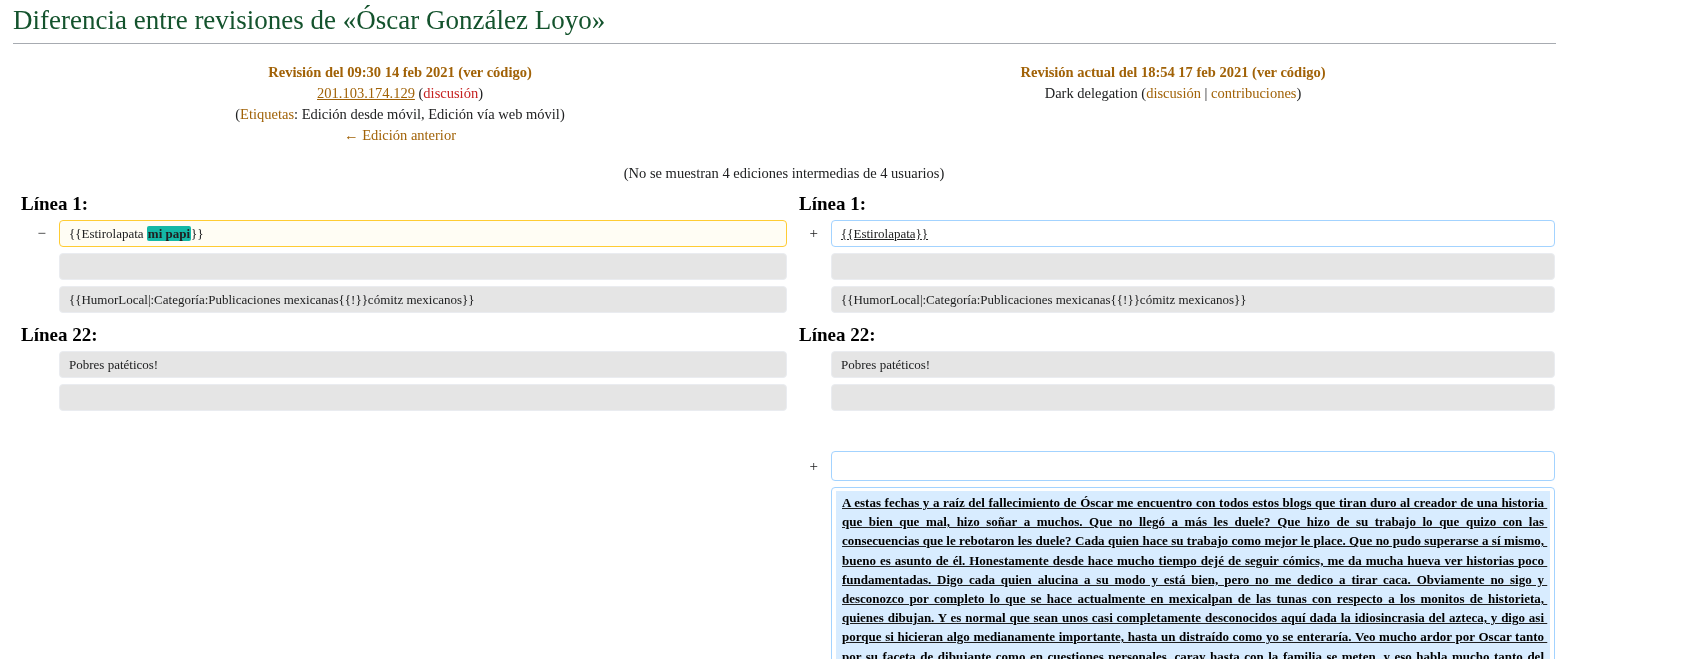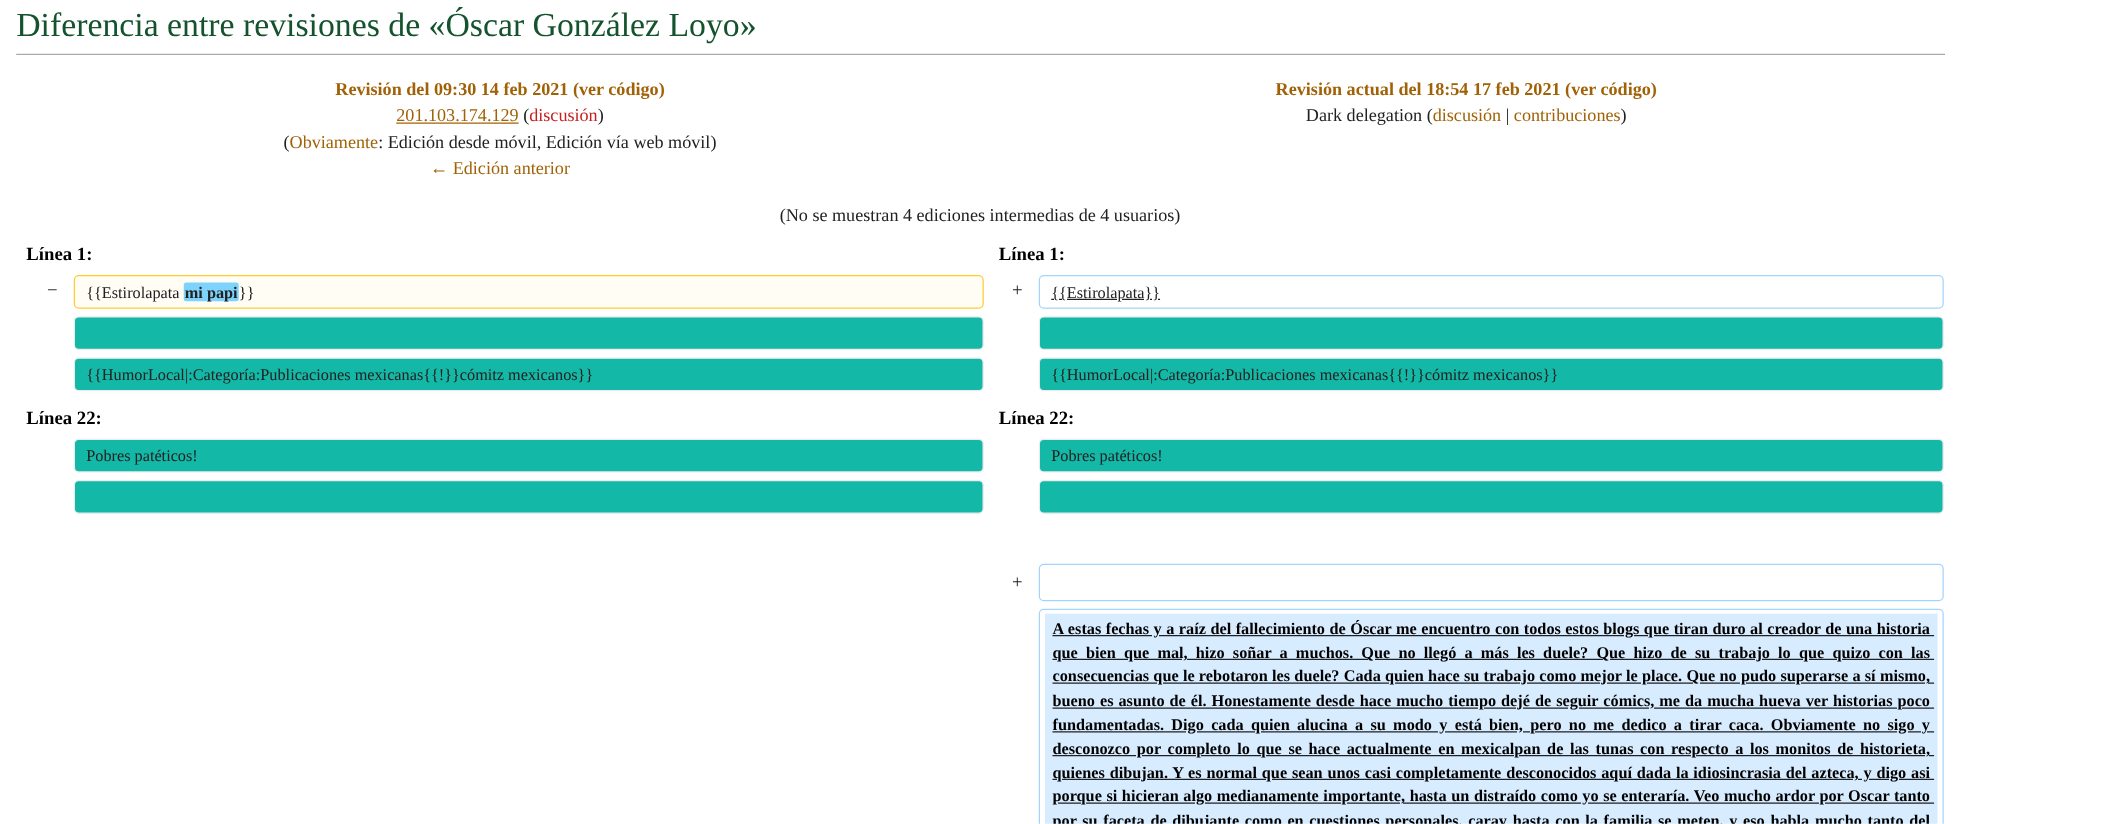--- a/index.html
+++ b/index.html
@@ -50,21 +50,21 @@
 
   .diff-note {
     text-align: center;
     font-size: 14.5px;
     margin: 12px 0 0 0;
     line-height: 18px;
   }
 
   .lineno {
     font-weight: 700;
-    font-size: 15px;
+    font-size: 19px;
     padding-left: 8px;
     margin-top: 6px;
     line-height: 20px;
     color: #000;
   }
 
   .marker {
     display: flex;
     align-items: center;
     justify-content: flex-end;
@@ -75,27 +75,27 @@
   }
   .cell {
     border: 1px solid;
     border-radius: 4px;
     padding: 4px 9px;
     line-height: 17px;
     min-height: 27px;
     white-space: pre-wrap;
     word-wrap: break-word;
   }
-  .ctx { background: #14b8a6; border-color: #eaecf0; }
+  .ctx { background: #e5e5e5; border-color: #eaecf0; }
   .del { background: #fffdf4; border-color: #fc3; }
   .add { background: #fff;    border-color: #a3d3ff; text-decoration: underline; }
   del.diffchange {
     text-decoration: none;
     font-weight: 700;
-    background: #7dd3fc;
+    background: #14b8a6;
     border-radius: 2px;
     padding: 0 1px;
   }
   .add-empty { min-height: 30px; }
   .mt-block { margin-top: 34px; }
 
   .add-big { padding: 3px 4px; min-height: 222px; }
   .add-big ins.diffchange-block {
     display: block;
     text-decoration: none;
@@ -113,21 +113,21 @@
 
 <div class="content">
 
   <h1 class="firstHeading">Diferencia entre revisiones de «Óscar González Loyo»</h1>
 
   <div class="diff">
 
     <div class="rev-header span-left">
       <div><a class="bold-link">Revisión del 09:30 14 feb 2021</a> <a class="bold-link">(ver código)</a></div>
       <div><a class="underlined">201.103.174.129</a> <span>(</span><a class="red-link">discusión</a><span>)</span></div>
-      <div><span>(</span><a>Obviamente</a><span>: </span><span>Edición desde móvil, Edición vía web móvil</span><span>)</span></div>
+      <div><span>(</span><a>Etiquetas</a><span>: </span><span>Edición desde móvil, Edición vía web móvil</span><span>)</span></div>
       <div><a>← Edición anterior</a></div>
     </div>
     <div class="rev-header span-right">
       <div><a class="bold-link">Revisión actual del 18:54 17 feb 2021</a> <a class="bold-link">(ver código)</a></div>
       <div><span>Dark delegation</span> <span>(</span><a>discusión</a><span> | </span><a>contribuciones</a><span>)</span></div>
     </div>
 
     <div class="diff-note span-all">(No se muestran 4 ediciones intermedias de 4 usuarios)</div>
 
     <div class="lineno span-left">Línea 1:</div>

